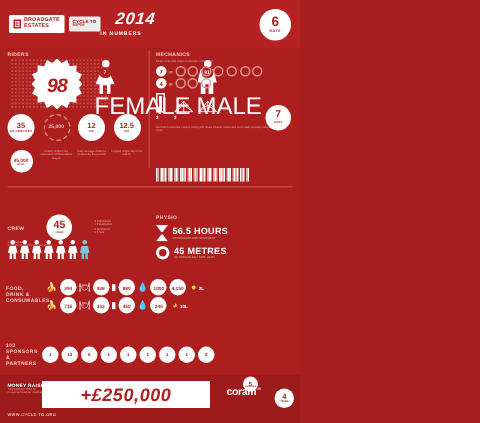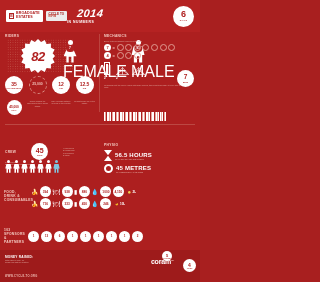--- a/index.html
+++ b/index.html
@@ -251,21 +251,21 @@
     </div>
   </div>
 
   <div class="divider-v"></div>
 
   <div class="riders">
     <div class="sec-title">RIDERS</div>
     <div class="dotgrid"></div>
     <div class="burst">
       <div class="star"></div>
-      <div class="num">82</div>
+      <div class="num">98</div>
     </div>
     <div class="gender">
       <div>
         <div class="fig f">
           <div class="head"></div>
           <div class="body"></div>
           <div class="badge">7</div>
         </div>
         <div class="cap">FEMALE</div>
       </div>
@@ -548,20 +548,21 @@
       </div>
     </div>
   </div>
 
   <div class="footer">
     <div class="mlabel">
       <div class="t">MONEY RAISED:</div>
       <div class="tiny2">Total raised in 2014 for</div>
       <div class="tiny2">Coram and partner charities</div>
     </div>
+    <div class="money">+£250,000</div>
     <div class="url">WWW.CYCLE-TO.ORG</div>
     <div class="fbadge2">
       <div class="n">5</div>
       <div class="l">CHARITIES</div>
     </div>
     <div class="coram">
       <span>coram</span><small>UK</small>
     </div>
     <div class="fbadge">
       <div class="n">4</div>

